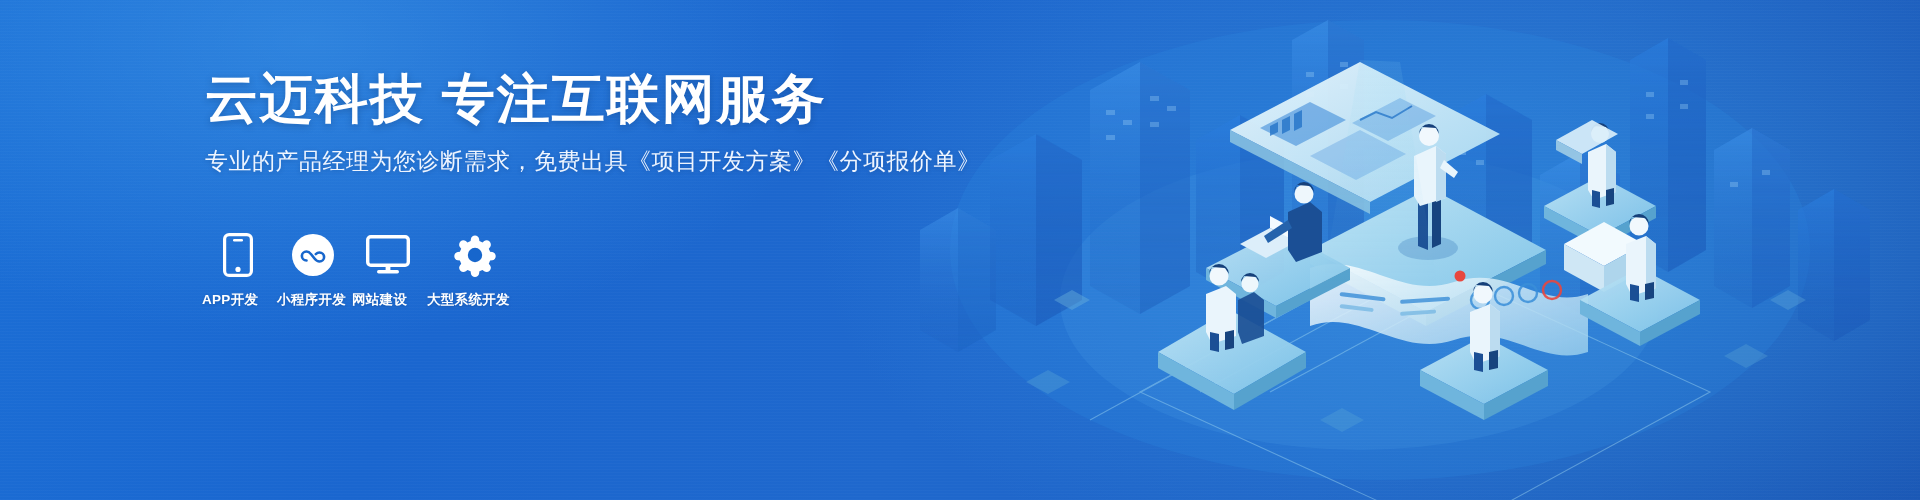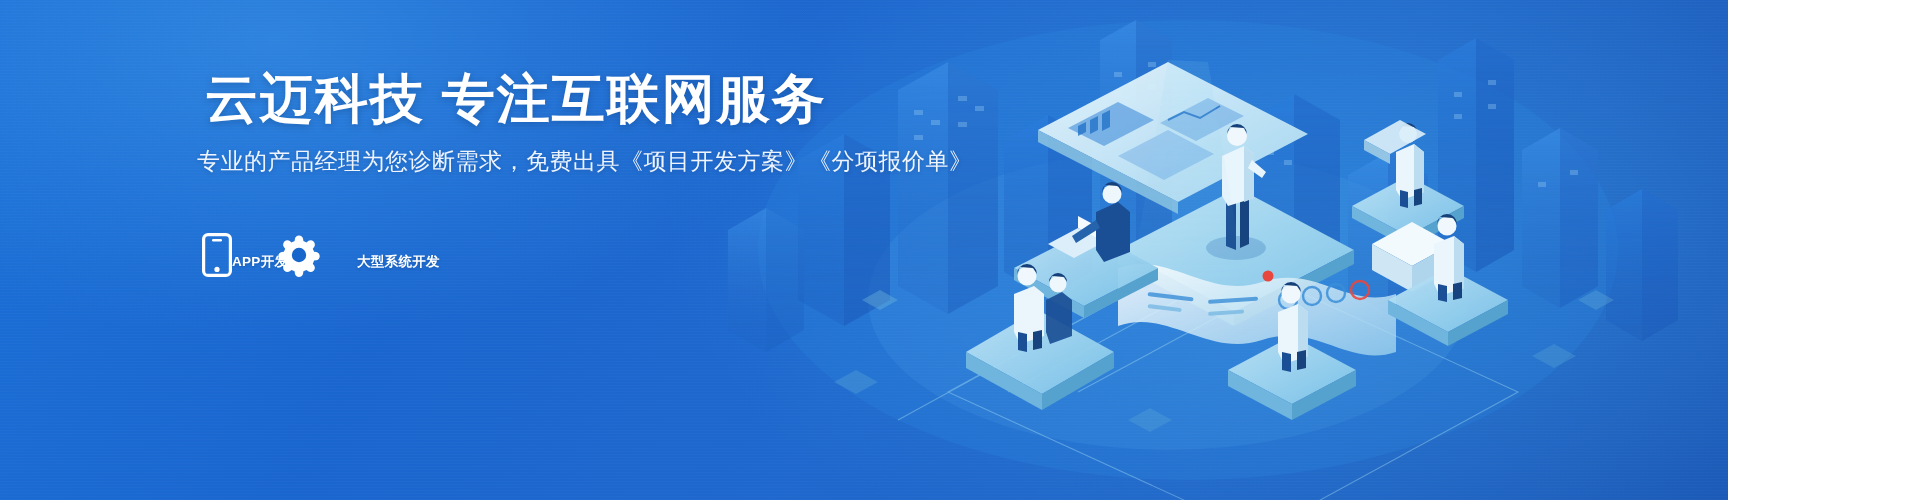--- a/index.html
+++ b/index.html
@@ -1,55 +1,55 @@
 <!DOCTYPE html>
 <html><head>
 <meta charset="utf-8">
 <style>
   html,body{margin:0;padding:0;}
   body{
     width:1920px;height:500px;overflow:hidden;
     font-family:"Liberation Sans","DejaVu Sans",sans-serif;
   }
   .banner{
-    position:relative;width:1728px;height:500px;overflow:hidden;
+    position:relative;width:1920px;height:500px;overflow:hidden;
     background:
       radial-gradient(ellipse 1100px 620px at 78% 46%, rgba(56,150,226,0.55) 0%, rgba(56,150,226,0.0) 62%),
       radial-gradient(ellipse 900px 500px at 16% 8%, rgba(70,162,236,0.45) 0%, rgba(70,162,236,0) 60%),
       linear-gradient(118deg, #1b6fd6 0%, #1a66cf 28%, #1f68cd 52%, #1f63c6 72%, #1a56b4 100%);
   }
   .banner::after{
     content:"";position:absolute;inset:0;pointer-events:none;
     background:
       repeating-linear-gradient(0deg, rgba(255,255,255,0.022) 0 1px, rgba(0,0,0,0) 1px 3px);
     opacity:.85;
   }
   
   .content{position:absolute;left:0;top:0;width:980px;height:500px;z-index:6;}
   .title{
     position:absolute;left:205px;top:69px;
     font-size:53px;line-height:1.15;font-weight:bold;color:#ffffff;
     letter-spacing:2px;white-space:nowrap;
     text-shadow:0 2px 7px rgba(10,45,95,.30);
   }
-  .subtitle{position:absolute;left:197px;top:144px;}
+  .subtitle{position:absolute;left:205px;top:144px;}
   .subline{
     font-size:23px;line-height:34px;color:#eef5ff;white-space:nowrap;
     letter-spacing:.5px;text-shadow:0 1px 4px rgba(10,45,95,.25);
   }
   .features{position:absolute;left:202px;top:232px;display:flex;align-items:flex-start;}
-  .feature{width:72px;display:flex;flex-direction:row;align-items:center;margin-right:3px;}
+  .feature{width:72px;display:flex;flex-direction:column;margin-right:3px;}
   .feature:last-child{margin-right:0;}
   .feat-ico{height:46px;display:flex;align-items:center;justify-content:center;margin-bottom:13px;}
   .feat-ico svg{display:block;}
   .feat-label{
     font-size:13.5px;color:#ffffff;white-space:nowrap;font-weight:bold;letter-spacing:.3px;
     text-shadow:0 1px 3px rgba(10,45,95,.3);
   }
-  .feature.wide{width:96px;gap:36px;}
+  .feature.wide{width:96px;}
   
   .illus{position:absolute;right:0;top:0;width:1080px;height:500px;z-index:3;}
   .illus svg{display:block;}
 </style>
 </head>
 <body>
 
 <div class="banner">
 
   <div class="illus">
@@ -303,22 +303,41 @@
         <span class="feat-ico">
           <svg width="30" height="44" viewBox="0 0 30 44">
             <rect x="1.6" y="1.6" width="26.8" height="40.8" rx="4.5" ry="4.5" fill="none" stroke="#ffffff" stroke-width="3.2"></rect>
             <rect x="10" y="6" width="10" height="2.4" rx="1.2" fill="#ffffff"></rect>
             <circle cx="15" cy="36.4" r="2.6" fill="#ffffff"></circle>
           </svg>
         </span>
         <span class="feat-label">APP开发</span>
       </div>
 
-
-
+      <div class="feature">
+        <span class="feat-ico">
+          <svg width="44" height="44" viewBox="0 0 44 44">
+            <circle cx="22" cy="22" r="21" fill="#ffffff"></circle>
+            <path d="M15.5 27.5c-2.6 0-4.6-2-4.6-4.5s2-4.5 4.6-4.5c2 0 3.3 1.1 4.6 2.7l3.4 4.3c1.4 1.8 2.8 3 5 3 2.6 0 4.6-2 4.6-4.5s-2-4.5-4.6-4.5c-1.5 0-2.7.6-3.7 1.6" fill="none" stroke="#1766cc" stroke-width="2.6" stroke-linecap="round"></path>
+          </svg>
+        </span>
+        <span class="feat-label">小程序开发</span>
+      </div>
+
+
+      <div class="feature">
+        <span class="feat-ico">
+          <svg width="44" height="40" viewBox="0 0 44 40">
+            <rect x="1.7" y="1.7" width="40.6" height="28.6" rx="3.2" ry="3.2" fill="none" stroke="#ffffff" stroke-width="3.4"></rect>
+            <rect x="19.6" y="30" width="4.8" height="5.4" fill="#ffffff"></rect>
+            <rect x="11" y="35" width="22" height="3.4" rx="1.7" fill="#ffffff"></rect>
+          </svg>
+        </span>
+        <span class="feat-label">网站建设</span>
+      </div>
 
       <div class="feature wide">
         <span class="feat-ico">
           <svg width="44" height="44" viewBox="0 0 44 44">
             <path d="M22 2.5c-2.1 0-3.8 1.5-4.1 3.5l-.3 2.1-3.1 1.3-1.7-1.3c-1.6-1.2-3.9-1-5.4.5s-1.7 3.8-.5 5.4l1.3 1.7-1.3 3.1-2.1.3c-2 .3-3.5 2-3.5 4.1s1.5 3.8 3.5 4.1l2.1.3 1.3 3.1-1.3 1.7c-1.2 1.6-1 3.9.5 5.4s3.8 1.7 5.4.5l1.7-1.3 3.1 1.3.3 2.1c.3 2 2 3.5 4.1 3.5s3.8-1.5 4.1-3.5l.3-2.1 3.1-1.3 1.7 1.3c1.6 1.2 3.9 1 5.4-.5s1.7-3.8.5-5.4l-1.3-1.7 1.3-3.1 2.1-.3c2-.3 3.5-2 3.5-4.1s-1.5-3.8-3.5-4.1l-2.1-.3-1.3-3.1 1.3-1.7c1.2-1.6 1-3.9-.5-5.4s-3.8-1.7-5.4-.5l-1.7 1.3-3.1-1.3-.3-2.1c-.3-2-2-3.5-4.1-3.5z" fill="#ffffff"></path>
             <circle cx="22" cy="22" r="7.2" fill="#1766cc"></circle>
           </svg>
         </span>
         <span class="feat-label">大型系统开发</span>
       </div>

